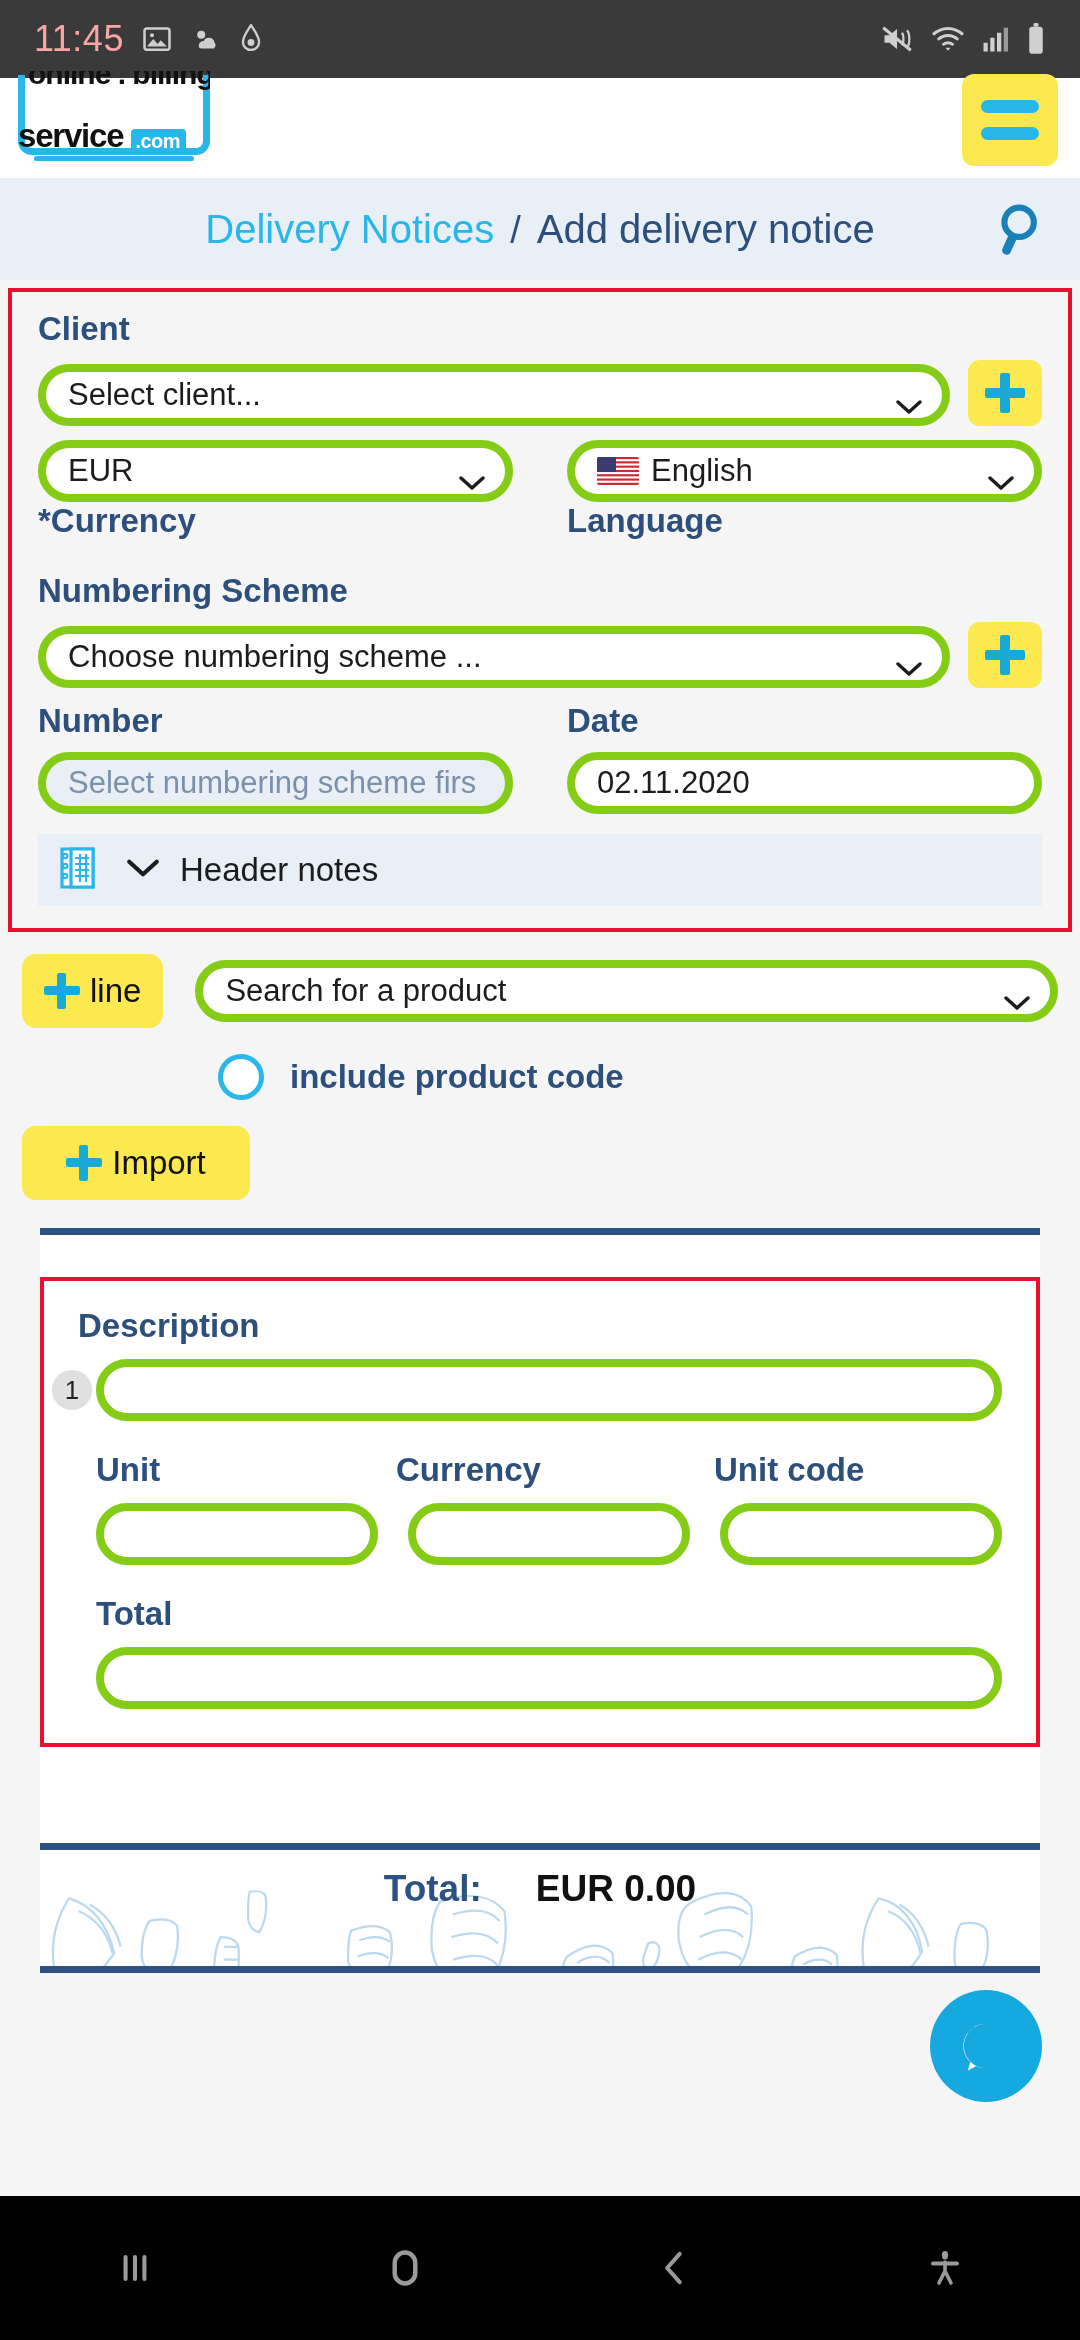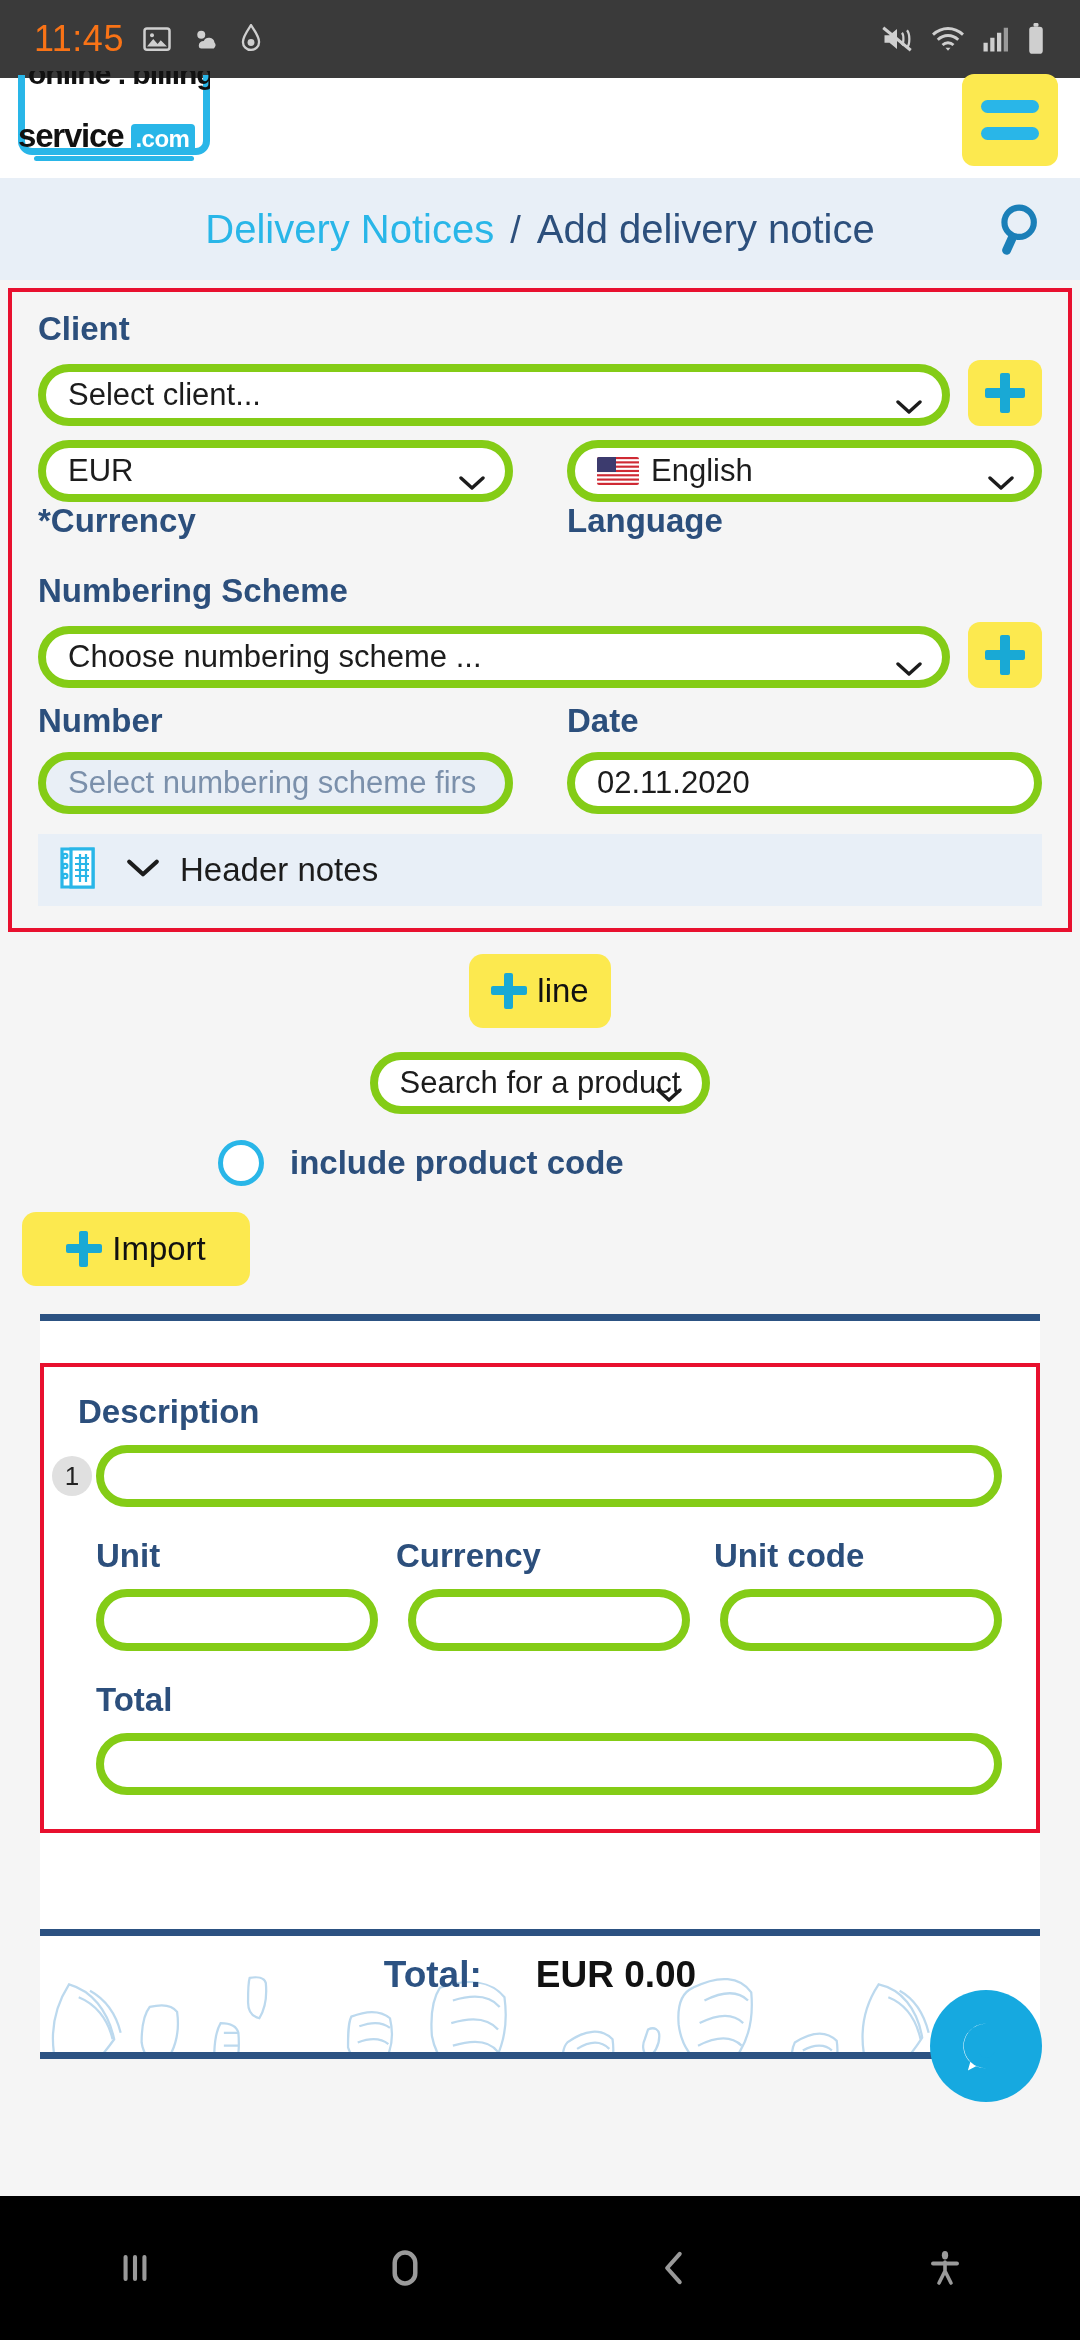--- a/index.html
+++ b/index.html
@@ -27,21 +27,21 @@
     display: flex;
     align-items: center;
     padding: 0 34px;
     color: #d8d8d8;
   }
   .sb-left { display: flex; align-items: center; gap: 18px; flex: 1; }
   .sb-right { display: flex; align-items: center; gap: 16px; }
   .sb-clock {
     font-size: 36px;
     letter-spacing: 0.5px;
-    color: #f97316;
+    color: #fca5a5;
     font-family: "Liberation Sans", sans-serif;
   }
   .sb-ico { display: inline-block; line-height: 0; }
 
   
   .appbar {
     position: relative;
     height: 100px;
     background: #ffffff;
     display: flex;
@@ -85,21 +85,21 @@
   .logo-service {
     font-size: 33px;
     font-weight: bold;
     color: #111;
     letter-spacing: -1.2px;
     font-family: "Liberation Sans", sans-serif;
   }
   .logo-com {
     background: #29b6e8;
     color: #fff;
-    font-size: 24px;
+    font-size: 20px;
     font-weight: bold;
     padding: 1px 6px 2px 4px;
     border-radius: 4px;
     letter-spacing: -0.5px;
     line-height: 1.15;
   }
   .logo-underline {
     position: absolute;
     left: 16px; bottom: 6px;
     width: 160px; height: 5px;
@@ -256,21 +256,21 @@
     gap: 20px;
   }
   .hnotes-label {
     font-size: 33px;
     color: #1c1c1c;
     font-family: "Liberation Sans", sans-serif;
   }
 
   
   .lines-area { padding: 22px 22px 0 22px; background: #f5f5f5; }
-  .lines-row { display: flex; align-items: center; gap: 24px; flex-direction: column; }
+  .lines-row { display: flex; align-items: center; gap: 32px; }
   .btn-yellow {
     background: #fce94f;
     border-radius: 14px;
     height: 74px;
     display: flex;
     align-items: center;
     justify-content: center;
     gap: 10px;
     padding: 0 22px;
     font-size: 33px;

